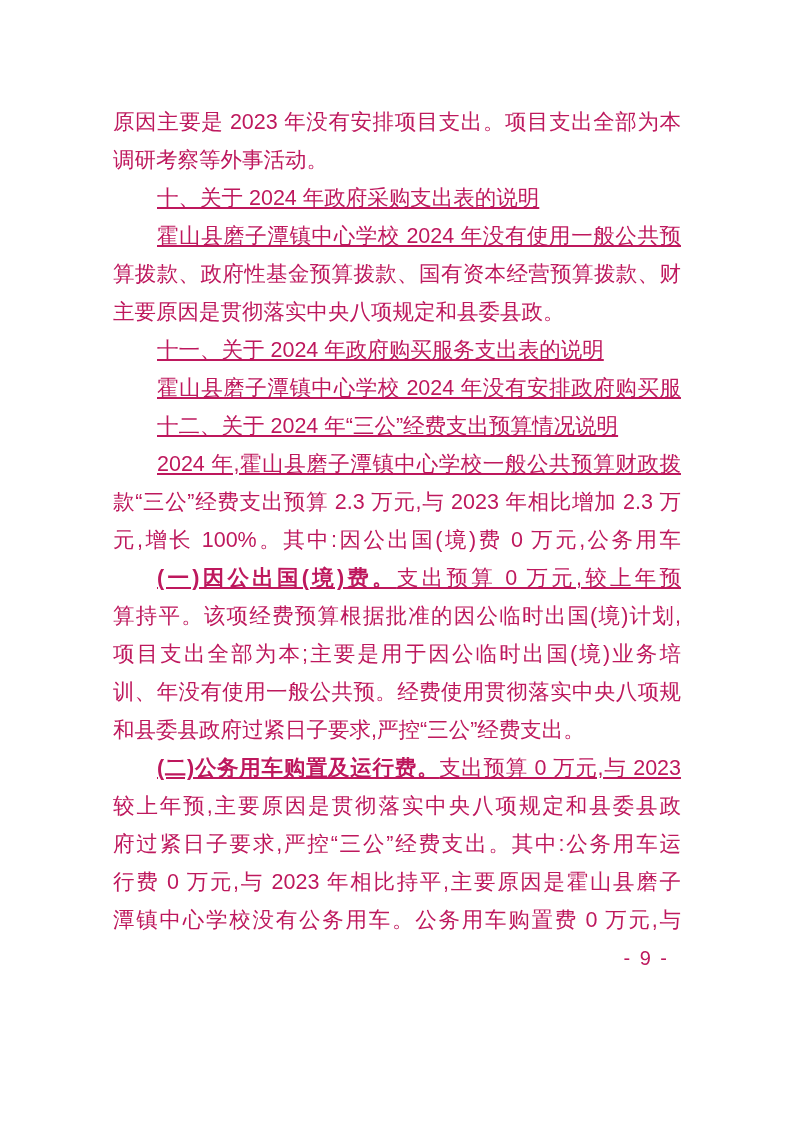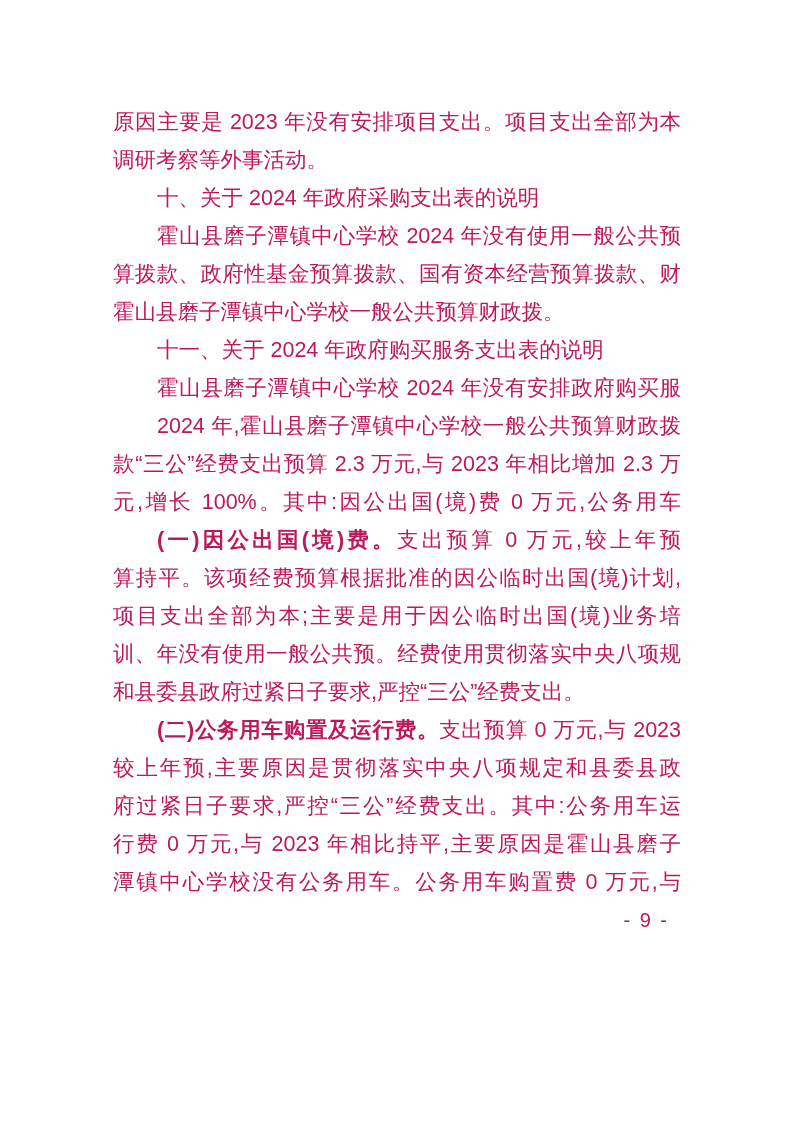--- a/index.html
+++ b/index.html
@@ -30,20 +30,21 @@
     overflow: hidden;
     text-align: justify;
     text-align-last: left;
     white-space: normal;
   }
   .line.fill {
     text-align-last: justify;
   }
   .line.indent {
     text-indent: 44px;
+    text-decoration: underline;
   }
   .seg.b {
     font-weight: bold;
   }
   .page-number {
     height: 38px;
     text-align: right;
     padding-right: 12px;
     font-size: 20px;
     line-height: 38px;
@@ -54,23 +55,24 @@
 <body>
 
 <div class="page">
   <div class="doc-body">
 
     <div class="line fill"><span class="seg">原因主要是 2023 年没有安排项目支出。项目支出全部为本</span></div>
       <div class="line"><span class="seg">调研考察等外事活动。</span></div>
       <div class="line indent"><span class="seg">十、关于 2024 年政府采购支出表的说明</span></div>
       <div class="line indent fill"><span class="seg">霍山县磨子潭镇中心学校 2024 年没有使用一般公共预</span></div>
       <div class="line fill"><span class="seg">算拨款、政府性基金预算拨款、国有资本经营预算拨款、财</span></div>
-      <div class="line"><span class="seg">霍山县磨子潭镇中心学校一般公共预算财政拨。</span></div>
+      <div class="line"><span class="seg">主要原因是贯彻落实中央八项规定和县委县政。</span></div>
       <div class="line indent"><span class="seg">十一、关于 2024 年政府购买服务支出表的说明</span></div>
       <div class="line indent fill"><span class="seg">霍山县磨子潭镇中心学校 2024 年没有安排政府购买服</span></div>
+      <div class="line indent"><span class="seg">十二、关于 2024 年“三公”经费支出预算情况说明</span></div>
       <div class="line indent fill"><span class="seg">2024 年,霍山县磨子潭镇中心学校一般公共预算财政拨</span></div>
       <div class="line fill"><span class="seg">款“三公”经费支出预算 2.3 万元,与 2023 年相比增加 2.3 万</span></div>
       <div class="line fill"><span class="seg">元,增长 100%。其中:因公出国(境)费 0 万元,公务用车</span></div>
       <div class="line indent fill"><span class="seg b">(一)因公出国(境)费。</span><span class="seg">支出预算 0 万元,较上年预</span></div>
       <div class="line fill"><span class="seg">算持平。该项经费预算根据批准的因公临时出国(境)计划,</span></div>
       <div class="line fill"><span class="seg">项目支出全部为本;主要是用于因公临时出国(境)业务培</span></div>
       <div class="line fill"><span class="seg">训、年没有使用一般公共预。经费使用贯彻落实中央八项规定</span></div>
       <div class="line"><span class="seg">和县委县政府过紧日子要求,严控“三公”经费支出。</span></div>
       <div class="line indent fill"><span class="seg b">(二)公务用车购置及运行费。</span><span class="seg">支出预算 0 万元,与 2023</span></div>
       <div class="line fill"><span class="seg">较上年预,主要原因是贯彻落实中央八项规定和县委县政</span></div>

